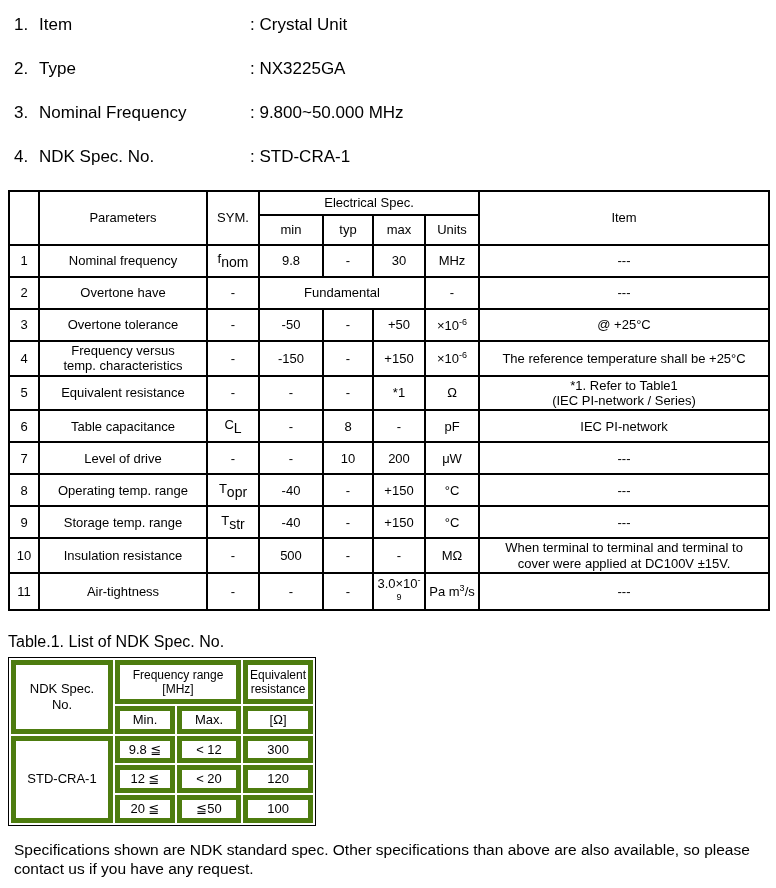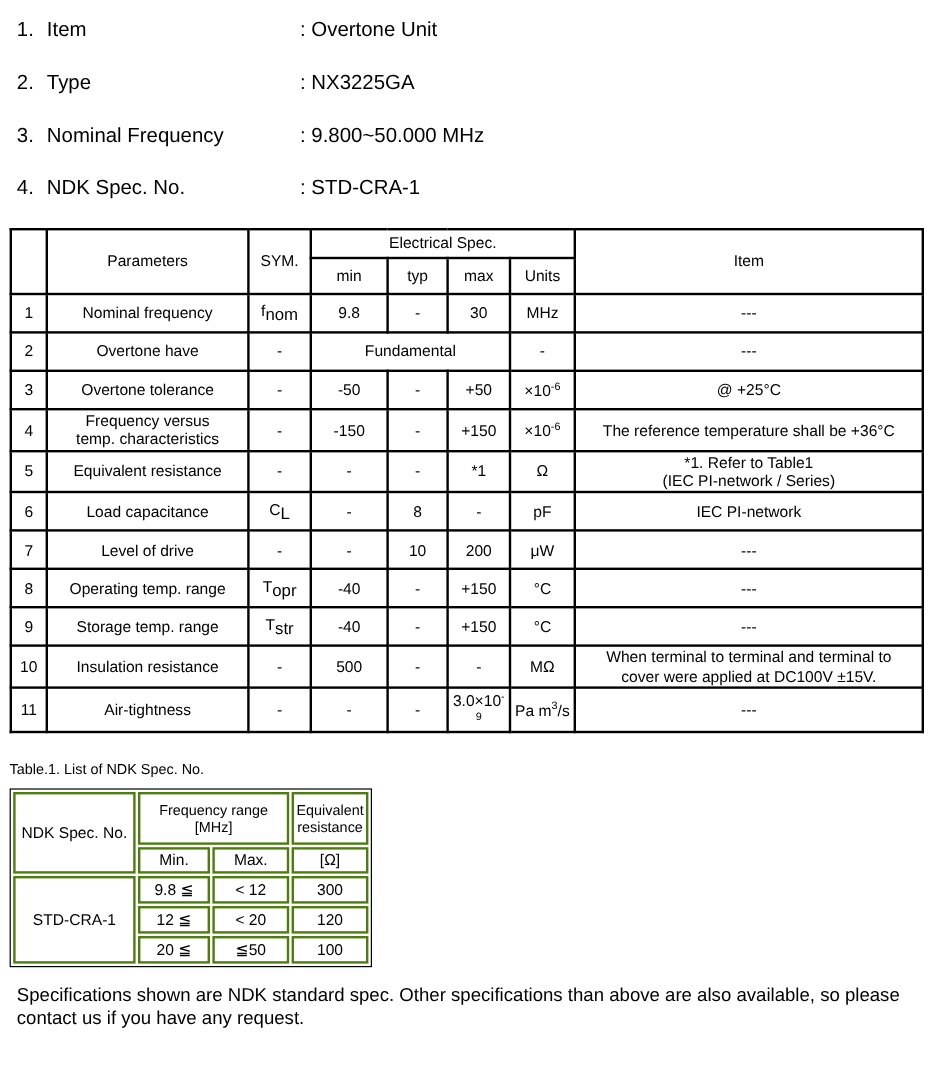--- a/index.html
+++ b/index.html
@@ -34,24 +34,24 @@
   }
   table.spec thead tr.gh { height: 24px; }
   table.spec thead tr.sh { height: 30px; }
   table.spec tbody tr { height: 32px; }
   td.c-param { text-align: left; padding-left: 12px; }
   td.c-notes { font-size: 11.5px; }
   sub { font-size: 14px; }
   sup { font-size: 9px; }
 
   
-  .t1-caption { font-size: 12px; line-height: 19px; margin-top: 21px; margin-bottom: 6px; }
+  .t1-caption { font-size: 16px; line-height: 19px; margin-top: 21px; margin-bottom: 6px; }
   table.t1 { border-collapse: separate; border-spacing: 2px; border: 1px solid #000; table-layout: fixed; }
   table.t1 th, table.t1 td {
-    border: 2px solid #4d7c0f;
+    border: 5px solid #4d7c0f;
     font-weight: normal;
     text-align: center;
     vertical-align: middle;
     white-space: pre-line;
     font-size: 13px;
     line-height: 1.2;
     padding: 1px 2px;
   }
   table.t1 th.t1-top { font-size: 12px; height: 44px; }
   table.t1 th.t1-specno { font-size: 13px; }
@@ -61,21 +61,21 @@
   .footer-note { font-size: 15.5px; line-height: 19px; margin-top: 14px; padding-left: 6px; white-space: pre-line; }
 </style>
 </head>
 <body>
 
 <div class="page">
 
   <div class="items">
     <div class="item-row">
       <span class="item-num">1.</span><span class="item-label">Item</span>
-      <span class="item-value">: Overtone Unit</span>
+      <span class="item-value">: Crystal Unit</span>
     </div>
     <div class="item-row">
       <span class="item-num">2.</span><span class="item-label">Type</span>
       <span class="item-value">: NX3225GA</span>
     </div>
     <div class="item-row">
       <span class="item-num">3.</span><span class="item-label">Nominal Frequency</span>
       <span class="item-value">: 9.800~50.000 MHz</span>
     </div>
     <div class="item-row">
@@ -141,35 +141,35 @@
           <td class="c-notes">@ +25°C</td>
         </tr>
         <tr>
           <td class="c-num">4</td>
           <td class="c-param">Frequency versus<br>temp. characteristics</td>
           <td class="c-sym">-</td>
           <td class="c-val">-150</td>
           <td class="c-val">-</td>
           <td class="c-val">+150</td>
           <td class="c-units">×10<sup>-6</sup></td>
-          <td class="c-notes">The reference temperature shall be +36°C</td>
+          <td class="c-notes">The reference temperature shall be +25°C</td>
         </tr>
         <tr>
           <td class="c-num">5</td>
           <td class="c-param">Equivalent resistance</td>
           <td class="c-sym">-</td>
           <td class="c-val">-</td>
           <td class="c-val">-</td>
           <td class="c-val">*1</td>
           <td class="c-units">Ω</td>
           <td class="c-notes">*1. Refer to Table1<br>(IEC PI-network / Series)</td>
         </tr>
         <tr>
           <td class="c-num">6</td>
-          <td class="c-param">Load capacitance</td>
+          <td class="c-param">Table capacitance</td>
           <td class="c-sym">C<sub>L</sub></td>
           <td class="c-val">-</td>
           <td class="c-val">8</td>
           <td class="c-val">-</td>
           <td class="c-units">pF</td>
           <td class="c-notes">IEC PI-network</td>
         </tr>
         <tr>
           <td class="c-num">7</td>
           <td class="c-param">Level of drive</td>

